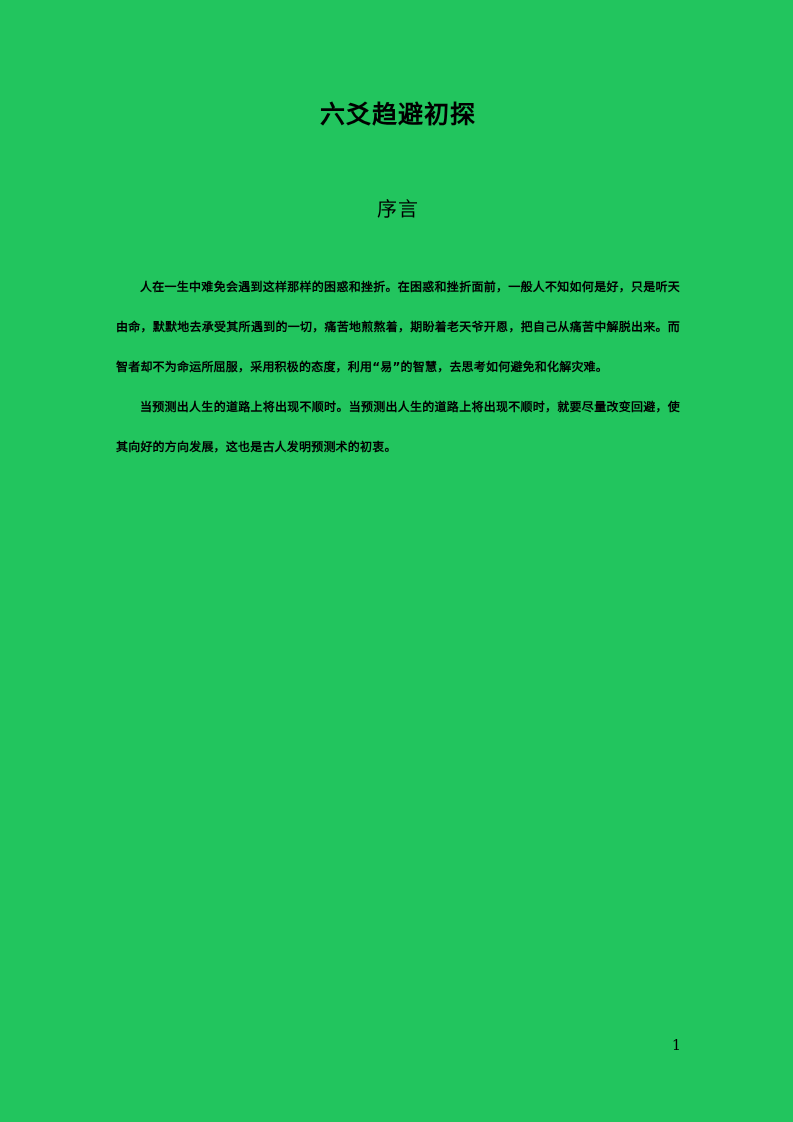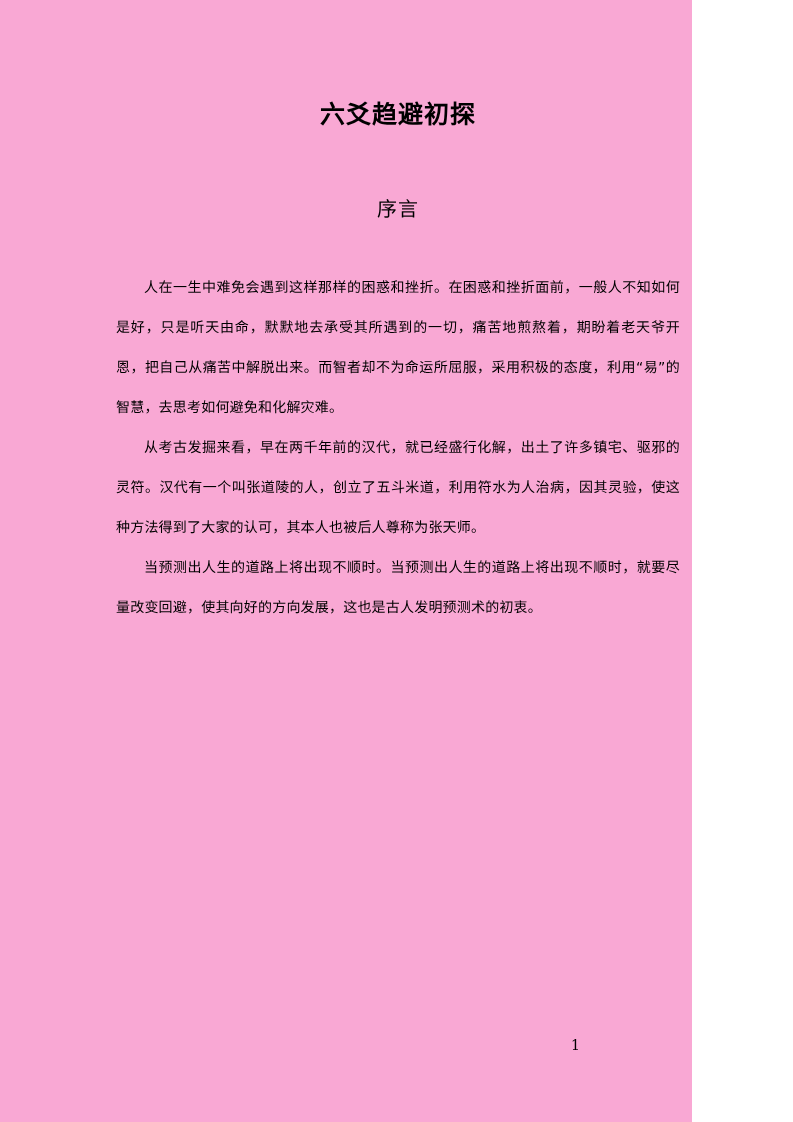--- a/index.html
+++ b/index.html
@@ -7,23 +7,23 @@
     margin: 0;
     padding: 0;
     background: #ffffff;
   }
   body {
     font-family: "DejaVu Sans", "Liberation Sans", sans-serif;
     color: #000000;
   }
   .page {
     position: relative;
-    width: 692px;
+    width: 793px;
     height: 1122px;
-    background: #f9a8d4;
+    background: #22c55e;
     overflow: hidden;
     box-sizing: border-box;
   }
   .page-body {
     position: absolute;
     left: 116px;
     top: 0;
     width: 564px;
   }
   .doc-title {
@@ -48,27 +48,28 @@
     letter-spacing: 1px;
   }
   .body-text {
     margin: 0;
     padding: 0;
     list-style: none;
   }
   .para {
     margin: 0;
     padding: 0;
-    font-size: 14px;
+    font-size: 12px;
     line-height: 40px;
     text-align: justify;
     text-justify: inter-ideograph;
     text-indent: 2em;
     letter-spacing: 0.2px;
     word-break: break-all;
+    font-weight: bold;
   }
   .para.first-para {
     margin-top: 38px;
   }
   .page-number {
     position: absolute;
     right: 112px;
     top: 1036px;
     font-size: 14px;
     line-height: 18px;
@@ -81,19 +82,18 @@
 
 <div class="page">
   <div class="page-body">
 
     <h1 class="doc-title">六爻趋避初探</h1>
 
     <h2 class="doc-subtitle">序言</h2>
 
     <div class="body-text">
       <p class="para first-para">人在一生中难免会遇到这样那样的困惑和挫折。在困惑和挫折面前，一般人不知如何是好，只是听天由命，默默地去承受其所遇到的一切，痛苦地煎熬着，期盼着老天爷开恩，把自己从痛苦中解脱出来。而智者却不为命运所屈服，采用积极的态度，利用“易”的智慧，去思考如何避免和化解灾难。</p>
-      <p class="para">从考古发掘来看，早在两千年前的汉代，就已经盛行化解，出土了许多镇宅、驱邪的灵符。汉代有一个叫张道陵的人，创立了五斗米道，利用符水为人治病，因其灵验，使这种方法得到了大家的认可，其本人也被后人尊称为张天师。</p>
       <p class="para">当预测出人生的道路上将出现不顺时。当预测出人生的道路上将出现不顺时，就要尽量改变回避，使其向好的方向发展，这也是古人发明预测术的初衷。</p>
     </div>
   </div>
 
   <div class="page-number">1</div>
 </div>
 
 </body></html>

